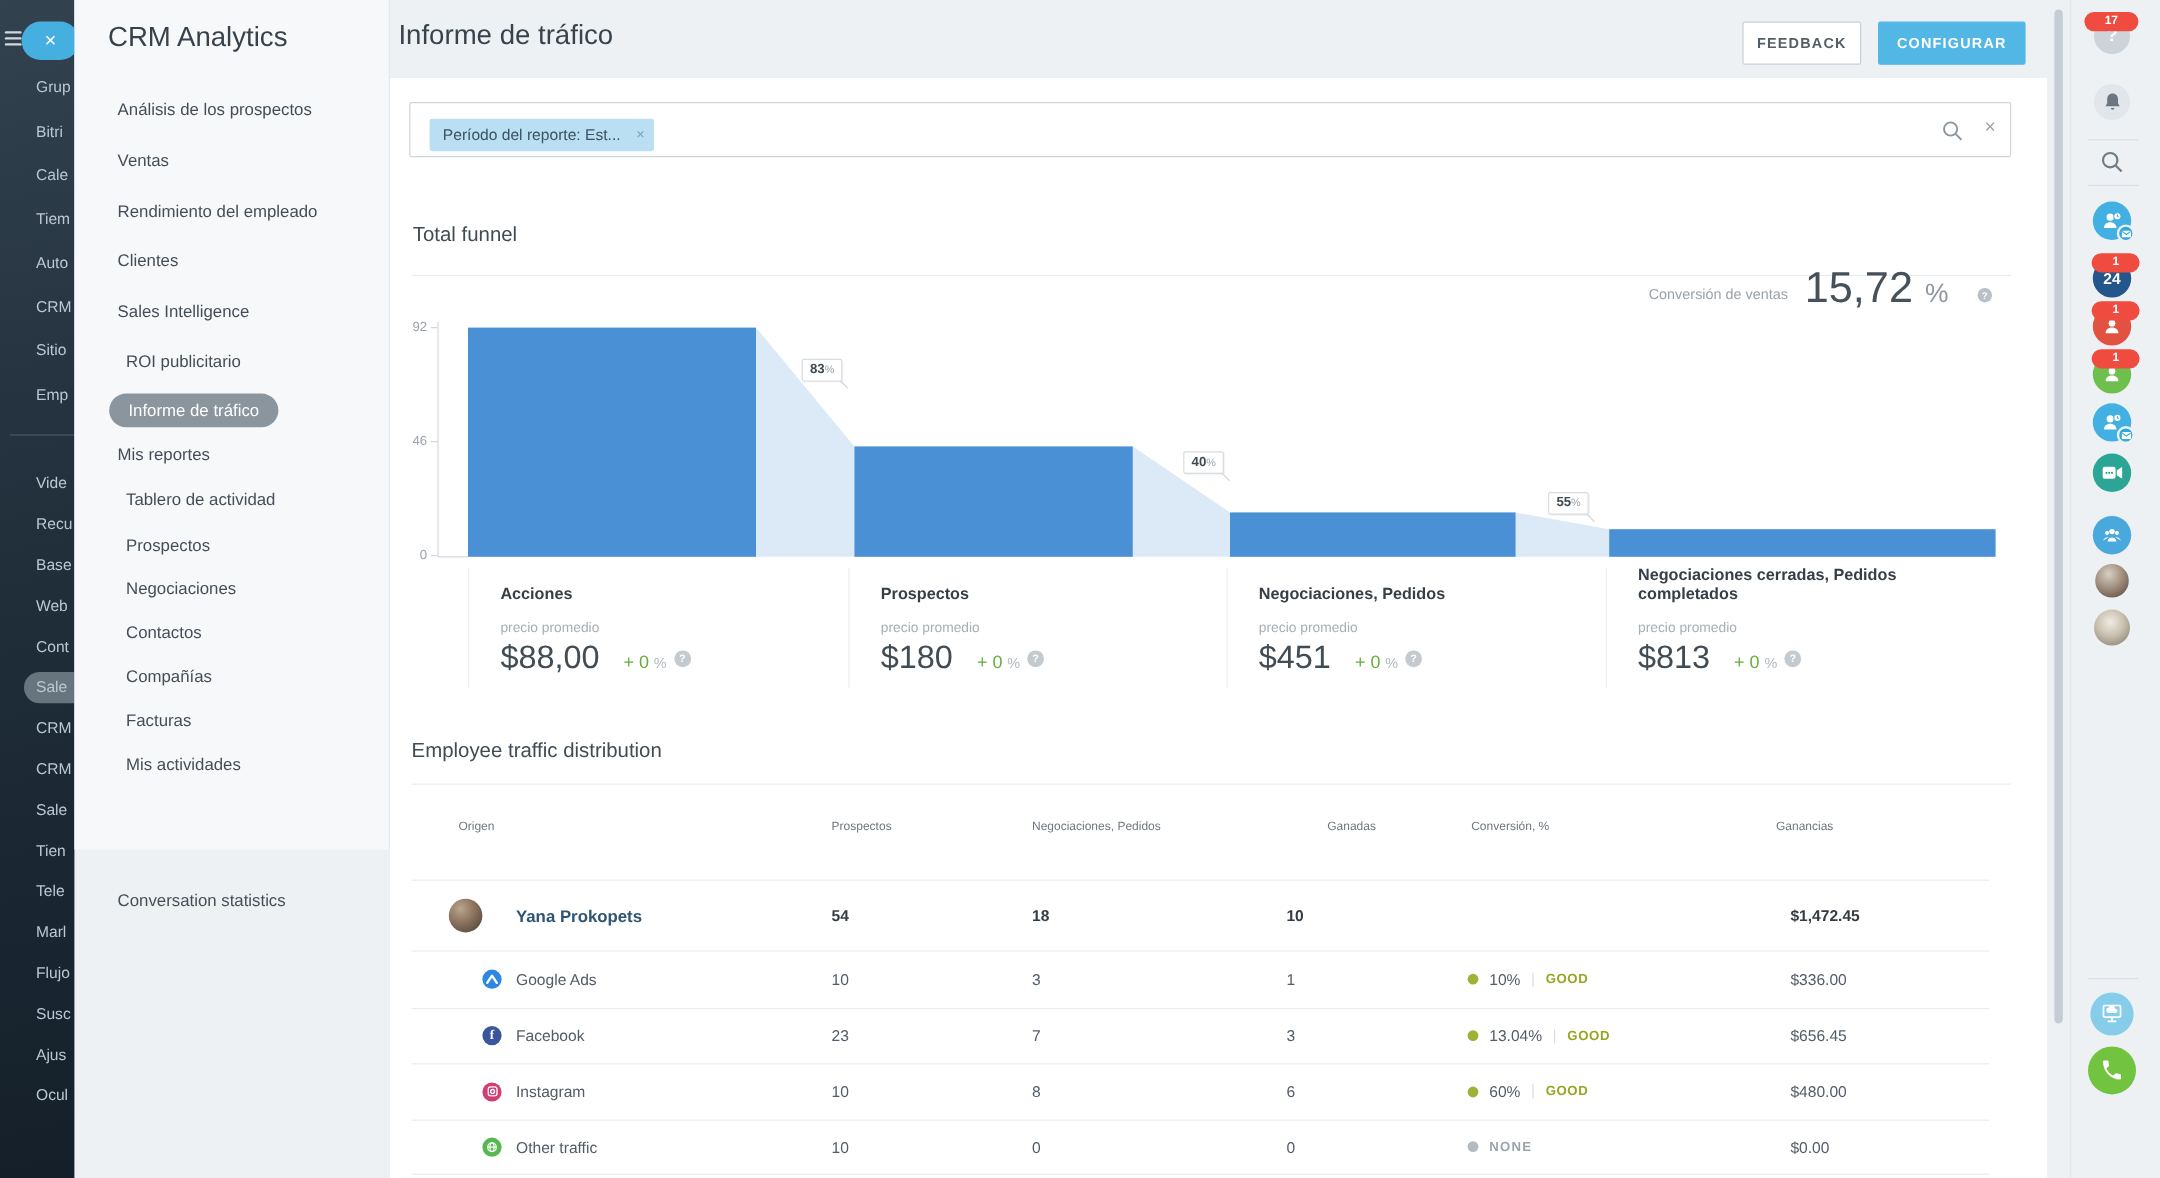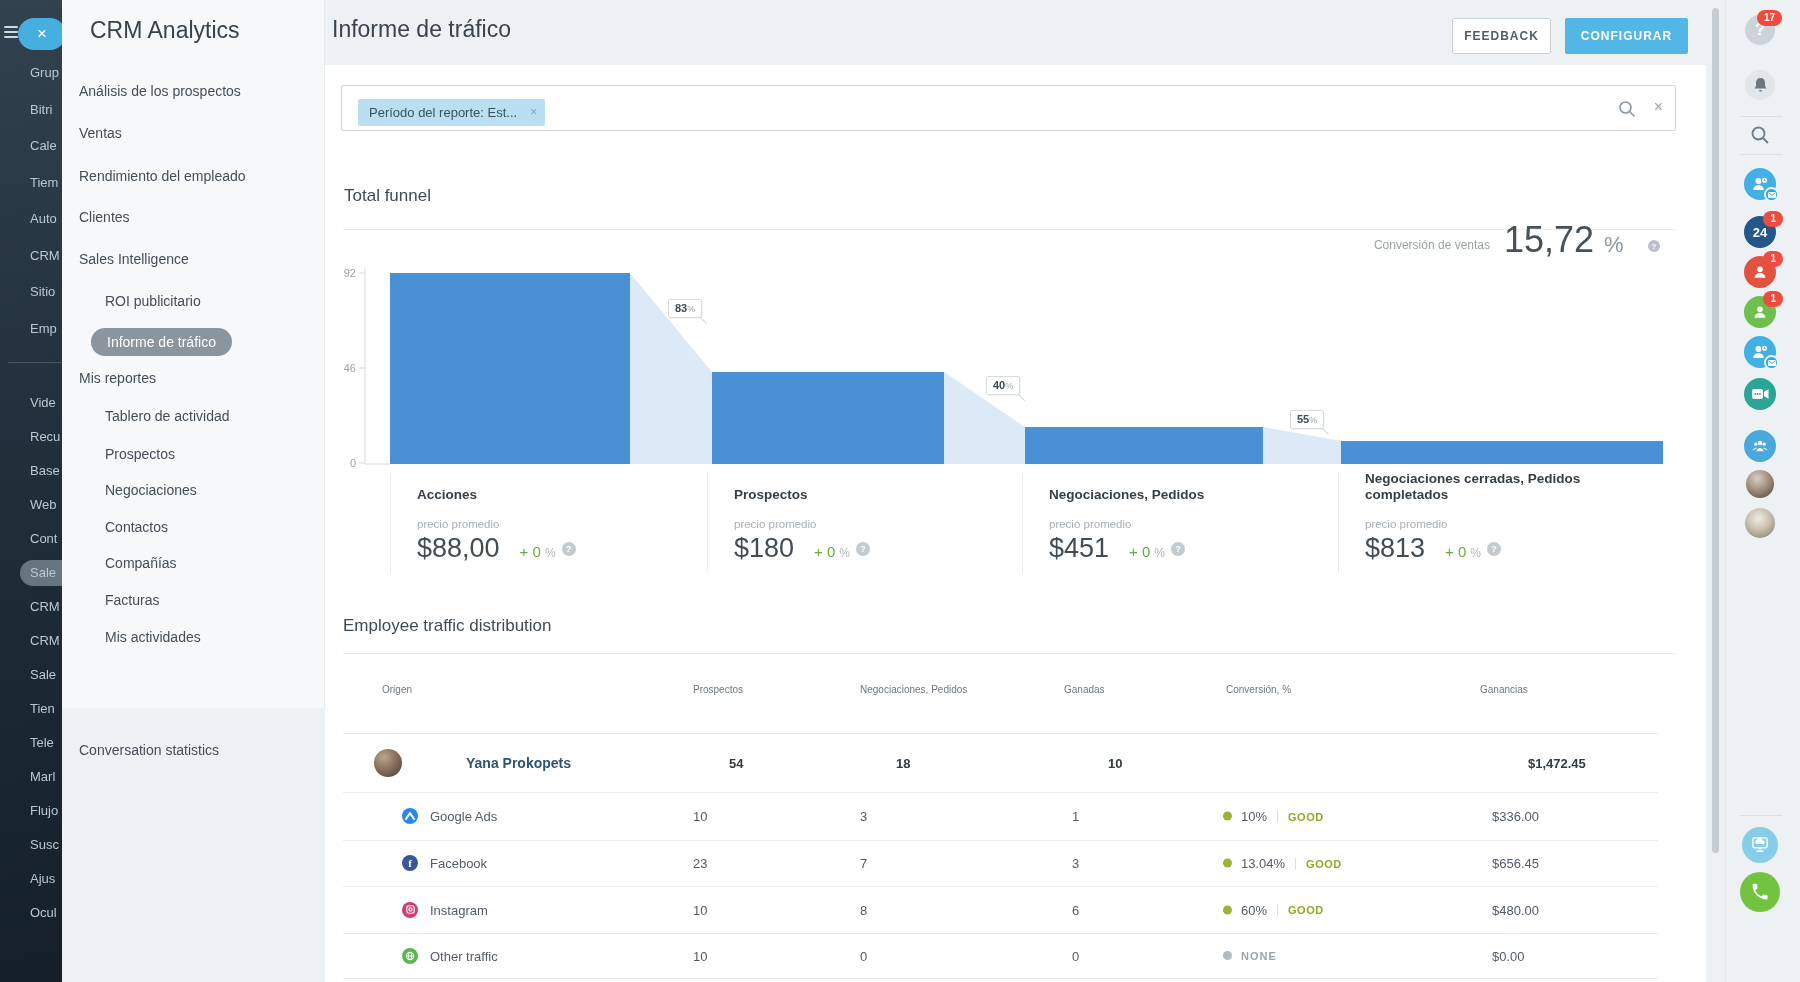--- a/index.html
+++ b/index.html
@@ -23,21 +23,21 @@
   .dark-divider{position:absolute;left:8px;right:0;top:362px;height:1px;background:rgba(255,255,255,.18);}
   .dark-pill{position:absolute;left:20px;right:-14px;top:4px;bottom:4px;border-radius:15px;
     background:rgba(164,178,188,.55);}
   .dark-item b{position:relative;font-weight:normal;}
 
   
   .menu-panel{position:absolute;left:62px;top:0;width:263px;height:708px;background:#f6f8fa;
     border-right:1px solid #e6eaee;z-index:2;}
   .menu-title{position:absolute;left:28px;top:17px;font-size:23px;color:#38424c;}
   .menu-item{position:absolute;left:0;width:100%;height:34px;line-height:34px;font-size:14px;
-    color:#454e58;padding-left:17px;cursor:pointer;white-space:nowrap;}
+    color:#454e58;padding-left:36px;cursor:pointer;white-space:nowrap;}
   .menu-item.indent{padding-left:43px;}
   .menu-item .pill{display:inline-block;background:#8b959e;color:#fff;border-radius:17px;
     padding:0 16px;height:28px;line-height:28px;margin-left:-14px;margin-top:3px;}
 
   
   .content-bg{position:absolute;left:325px;top:65px;width:1381px;height:917px;background:#fff;}
   .page-title{position:absolute;left:332px;top:16px;font-size:23px;font-weight:300;color:#39434d;}
   .btn{position:absolute;top:18px;height:36px;border-radius:2px;font-size:12px;font-weight:bold;
     letter-spacing:1px;display:flex;align-items:center;justify-content:center;cursor:pointer;}
   .btn-feedback{left:1452px;width:99px;background:#fff;border:1px solid #c9d0d6;color:#525f69;}
@@ -82,21 +82,21 @@
   .metric .m-delta{margin-left:20px;font-size:15px;color:#67ad3c;}
   .metric .m-unit{margin-left:4px;font-size:12px;color:#b0b7bd;}
   .metric .q{margin-left:6px;width:14px;height:14px;border-radius:50%;background:#c3cad0;color:#fff;
     font-size:9px;font-weight:bold;display:inline-flex;align-items:center;justify-content:center;
     align-self:center;cursor:pointer;}
 
   
   .th{position:absolute;top:684px;font-size:10px;color:#6e7880;}
   .trow{position:absolute;left:343px;width:1333px;}
   .trow .cell{position:absolute;top:50%;transform:translateY(-50%);font-size:13px;color:#535c69;}
-  .trow.bold .cell{font-weight:bold;color:#333b43;margin-left:36px;}
+  .trow.bold .cell{font-weight:bold;color:#333b43;}
   .src-icon{position:absolute;left:59px;top:50%;transform:translateY(-50%);width:16px;height:16px;
     border-radius:50%;display:flex;align-items:center;justify-content:center;}
   .c-name{left:87px;}
   .c-prosp{left:350px;}
   .c-neg{left:517px;}
   .c-gan{left:729px;}
   .c-conv{left:880px;display:flex;align-items:center;transform:translateY(-50%);}
   .c-monto{left:1149px;}
   .dot{width:9px;height:9px;border-radius:50%;display:inline-block;margin-right:9px;}
   .dot.good{background:#a0b138;}
@@ -108,21 +108,21 @@
   .status.none{color:#9ba4ac;letter-spacing:1px;}
   .avatar{position:absolute;left:31px;top:50%;transform:translateY(-50%);width:28px;height:28px;
     border-radius:50%;background:radial-gradient(circle at 35% 30%,#bba58e 0%,#8a715c 45%,#453b33 100%);}
   .name-link{color:#2f5572;font-weight:bold;font-size:14px;cursor:pointer;}
 
   
   .right-rail{position:absolute;left:1725px;top:0;width:75px;height:982px;background:#edf1f4;border-left:1px solid #e3e8ec;}
   .scrollbar{position:absolute;left:1712px;top:8px;width:7px;height:845px;border-radius:4px;background:#c3cdd3;cursor:grab;}
   .rail-circle{position:absolute;border-radius:50%;display:flex;align-items:center;justify-content:center;cursor:pointer;}
   .rbadge{position:absolute;top:-5px;right:-7px;background:#ef4b3e;color:#fff;font-size:10px;font-weight:bold;
-    border-radius:9px;min-width:17px;height:16px;line-height:16px;text-align:center;padding:0 7px;}
+    border-radius:9px;min-width:17px;height:16px;line-height:16px;text-align:center;padding:0 17px;}
   .rail-div{position:absolute;left:1740px;width:42px;height:1px;background:#d9dfe4;}
   .sub-badge{position:absolute;right:-3px;bottom:-2px;width:15px;height:15px;border-radius:50%;
     background:#2fa8e0;border:2px solid #edf1f4;display:flex;align-items:center;justify-content:center;}
   .avatar2{background:radial-gradient(circle at 40% 30%,#d8cfc4 0%,#9b8877 50%,#4e4238 100%);}
   .avatar3{background:radial-gradient(circle at 45% 35%,#f0ece4 0%,#c9bfae 45%,#7a7468 100%);}
 </style>
 </head>
 <body>
 
 <div class="dark-sidebar">
@@ -277,21 +277,21 @@
     <span class="q">?</span>
   </div>
 </div>
 
 <div class="section-title" style="left:343px;top:616px">Employee traffic distribution</div>
 <div class="hdivider" style="left:343px;top:653px;width:1333px"></div>
 
 <div class="th" style="left:382px">Origen</div>
 <div class="th" style="left:693px">Prospectos</div>
 <div class="th" style="left:860px">Negociaciones, Pedidos</div>
-<div class="th" style="left:1064px">Ganadas</div>
+<div class="th" style="left:1106px">Ganadas</div>
 <div class="th" style="left:1226px">Conversión, %</div>
 <div class="th" style="left:1480px">Ganancias</div>
 
 <div class="hdivider" style="left:343px;top:733px;width:1315px"></div>
 
 <div class="trow bold" style="top:733px;height:59px">
   <div class="avatar"></div>
   <div class="cell c-name"><span class="name-link">Yana Prokopets</span></div>
   <div class="cell c-prosp">54</div>
   <div class="cell c-neg">18</div>

